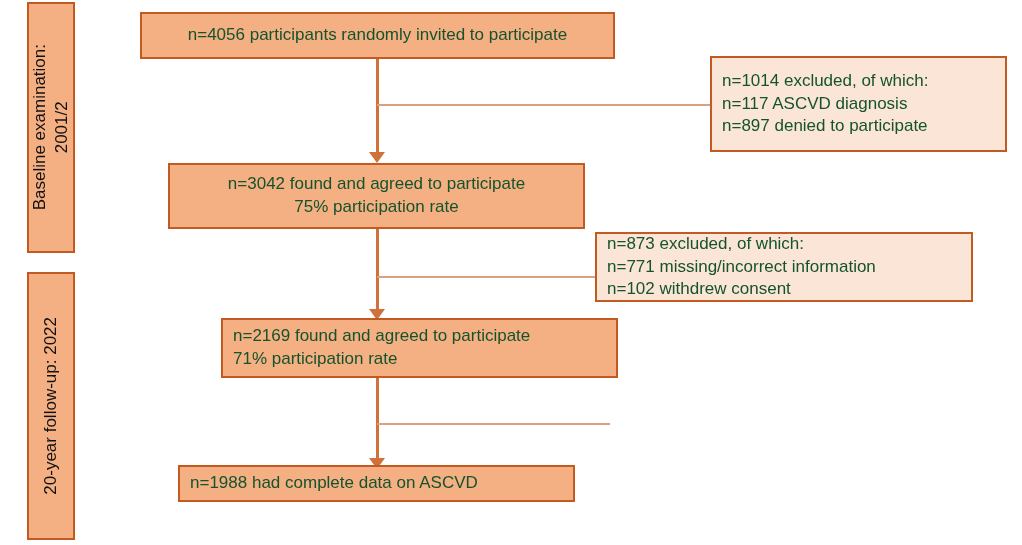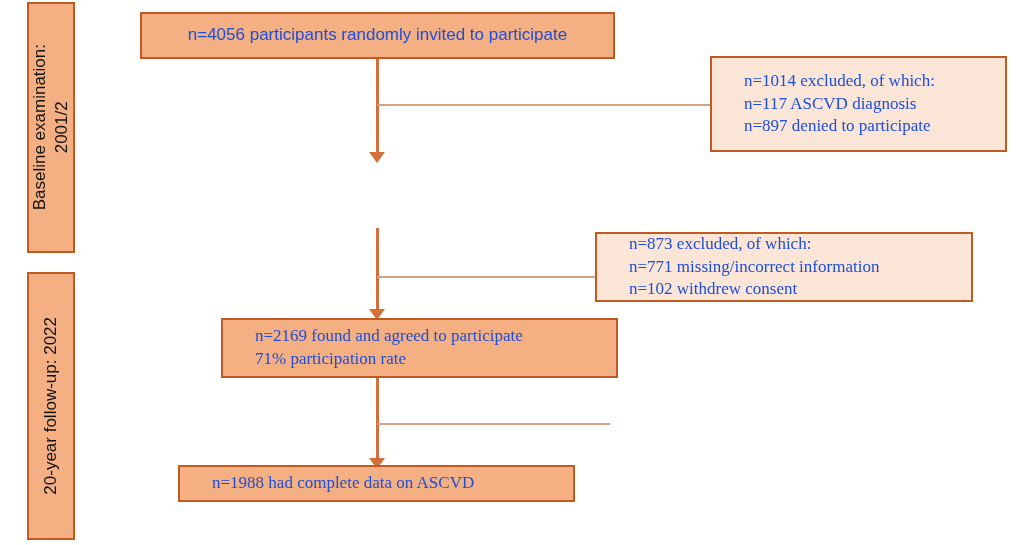--- a/index.html
+++ b/index.html
@@ -16,21 +16,21 @@
     height: 545px;
     background: #ffffff;
     overflow: hidden;
   }
 
   
   .box {
     position: absolute;
     box-sizing: border-box;
     border: 2px solid #C35A21;
-    color: #1d4ed8;
+    color: #14532d;
     font-size: 17px;
     line-height: 1.35;
     white-space: pre-line;
   }
   .box.main {
     background: #F4AF82;
   }
   .box.side {
     background: #FBE5D6;
     border-width: 2px;
@@ -39,22 +39,21 @@
     display: flex;
     align-items: center;
     justify-content: center;
     text-align: center;
   }
   .box.left-text {
     display: flex;
     align-items: center;
     justify-content: flex-start;
     text-align: left;
-    padding-left: 32px;
-    font-family: Liberation Serif, serif;
+    padding-left: 10px;
   }
 
   
   .phase {
     position: absolute;
     box-sizing: border-box;
     background: #F4AF82;
     border: 2px solid #C35A21;
     display: flex;
     align-items: center;
@@ -111,20 +110,22 @@
   <div class="vline" style="left:376px; top:228px; height:83px;"></div>
   <div class="arrowhead" style="left:369px; top:309px;"></div>
   <div class="hline" style="left:377px; top:276px; width:218px;"></div>
 
   <div class="vline" style="left:376px; top:378px; height:82px;"></div>
   <div class="arrowhead" style="left:369px; top:458px;"></div>
   <div class="hline" style="left:377px; top:423px; width:233px;"></div>
 
   <div class="box main center-text" style="left:140px; top:12px; width:475px; height:47px;">n=4056 participants randomly invited to participate</div>
 
+  <div class="box main center-text" style="left:168px; top:163px; width:417px; height:66px;">n=3042 found and agreed to participate
+75% participation rate</div>
 
   <div class="box main left-text" style="left:178px; top:318px; width:397px; height:60px;margin-left:43px;">n=2169 found and agreed to participate
 71% participation rate</div>
 
   <div class="box main left-text" style="left:178px; top:465px; width:397px; height:37px;">n=1988 had complete data on ASCVD</div>
 
   <div class="box side left-text" style="left:710px; top:56px; width:297px; height:96px;">n=1014 excluded, of which:
 n=117 ASCVD diagnosis
 n=897 denied to participate</div>
 

